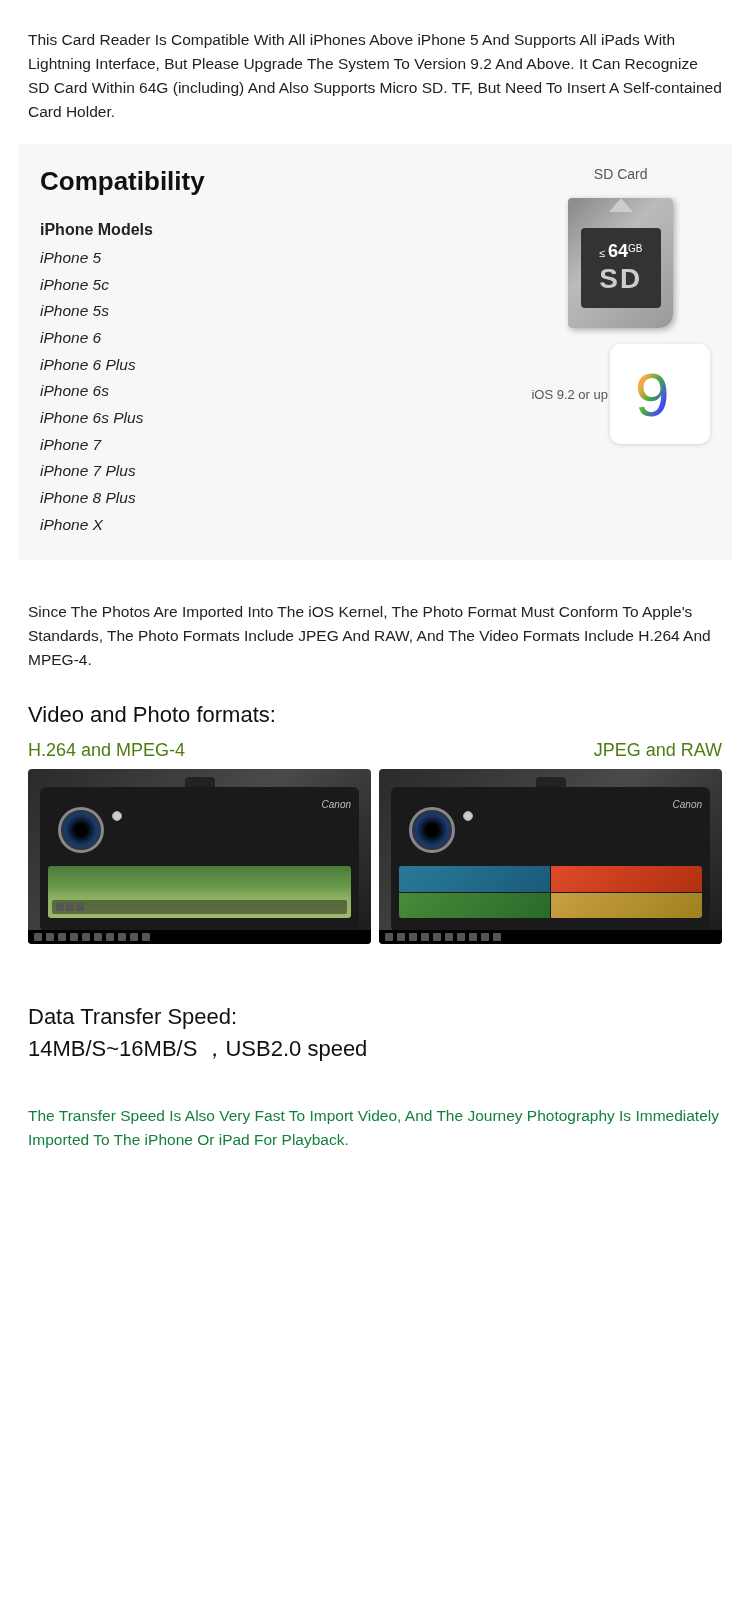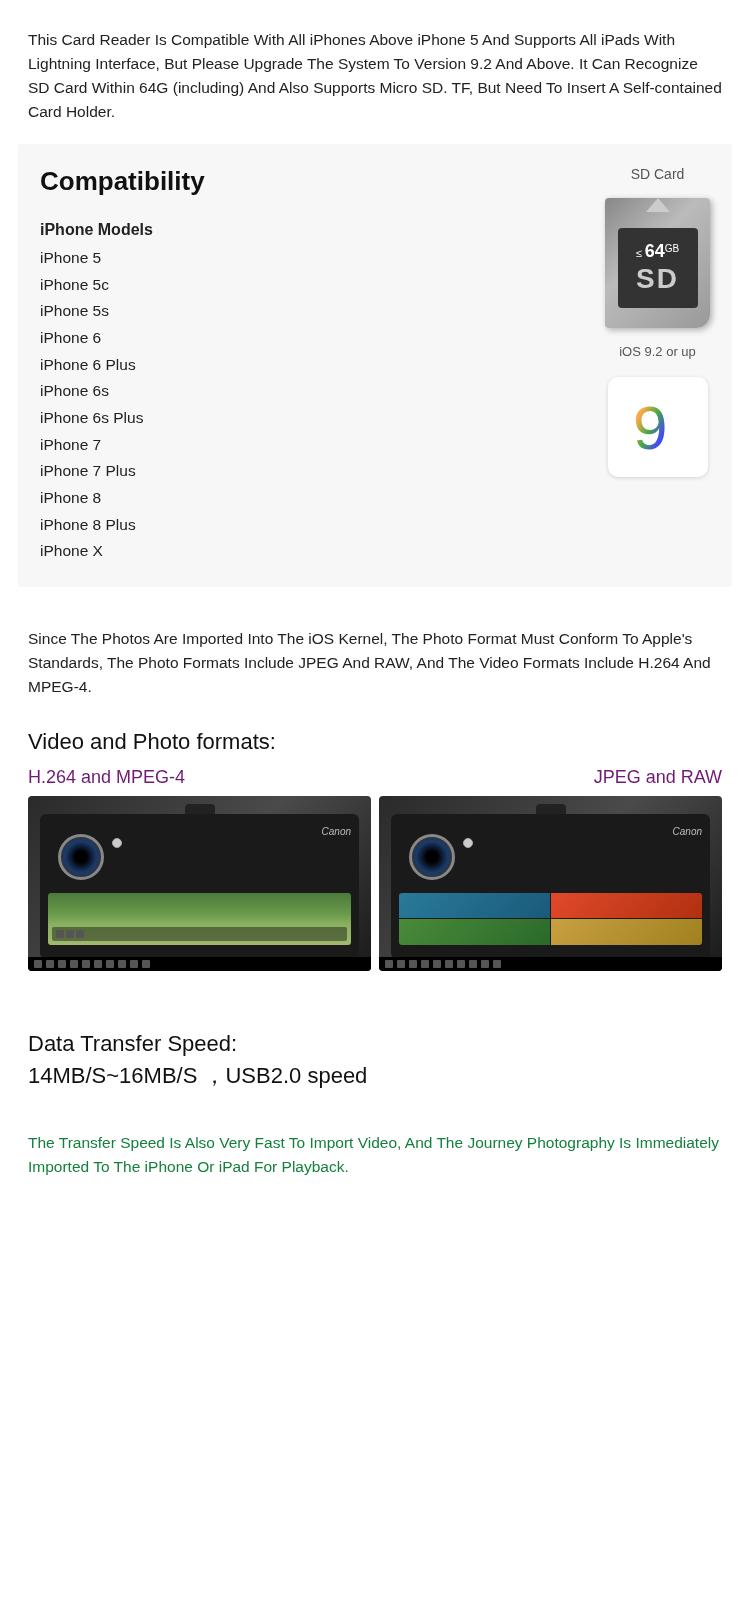--- a/index.html
+++ b/index.html
@@ -46,20 +46,21 @@
     .model-header {
       font-weight: bold;
       font-size: 16px;
       margin-bottom: 6px;
     }
 
     .model-list {
       list-style: none;
       font-size: 15.5px;
       line-height: 1.72;
+      font-style: italic;
     }
 
     .sd-card-area {
       position: absolute;
       top: 22px;
       right: 22px;
       display: flex;
       flex-direction: column;
       align-items: center;
       gap: 16px;
@@ -133,23 +134,23 @@
 
     .sd-label-big {
       color: #ccc;
       font-size: 28px;
       font-weight: bold;
       letter-spacing: 2px;
     }
 
     .ios-area {
       display: flex;
-      flex-direction: column;
-      align-items: center;
-      gap: 18px;
+      flex-direction: row;
+      align-items: center;
+      gap: 2px;
     }
 
     .ios-label {
       font-size: 13px;
       color: #555;
     }
 
     .ios-logo {
       width: 100px;
       height: 100px;
@@ -188,21 +189,21 @@
     .format-labels {
       display: flex;
       flex-direction: row;
       justify-content: space-between;
       margin-bottom: 8px;
     }
 
     .format-label {
       font-size: 18px;
       font-weight: normal;
-      color: #701a75;
+      color: #4d7c0f;
     }
 
     .cameras-row {
       display: flex;
       flex-direction: row;
       gap: 8px;
       margin-bottom: 20px;
     }
 
     .camera-box {
@@ -296,21 +297,20 @@
       <ul class="model-list">
         <li>iPhone 5</li>
         <li>iPhone 5c</li>
         <li>iPhone 5s</li>
         <li>iPhone 6</li>
         <li>iPhone 6 Plus</li>
         <li>iPhone 6s</li>
         <li>iPhone 6s Plus</li>
         <li>iPhone 7</li>
         <li>iPhone 7 Plus</li>
-        <li>iPhone 8</li>
         <li>iPhone 8 Plus</li>
         <li>iPhone X</li>
       </ul>
     </div>
   </div>
 </div>
 
 <p class="photo-text">Since The Photos Are Imported Into The iOS Kernel, The Photo Format Must Conform To Apple's Standards, The Photo Formats Include JPEG And RAW, And The Video Formats Include H.264 And MPEG-4.</p>
 
 <div class="formats-section">

